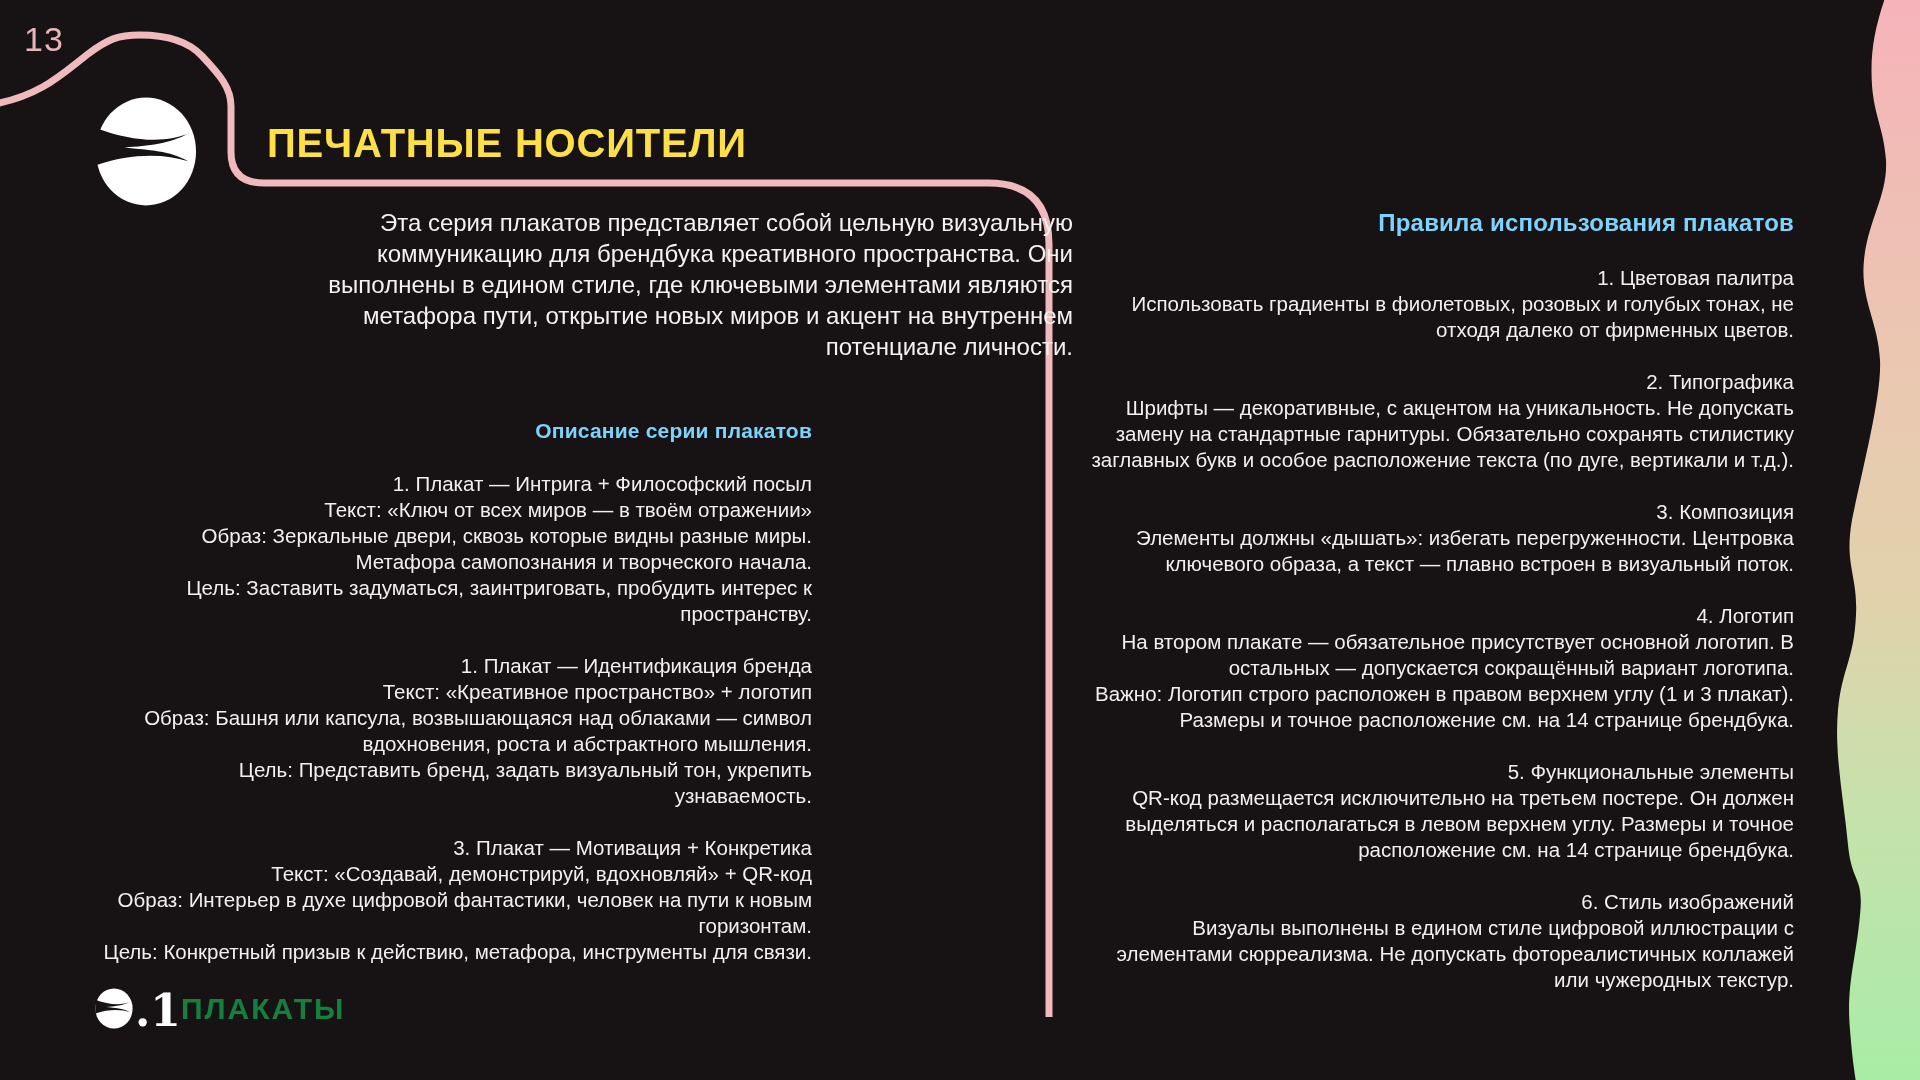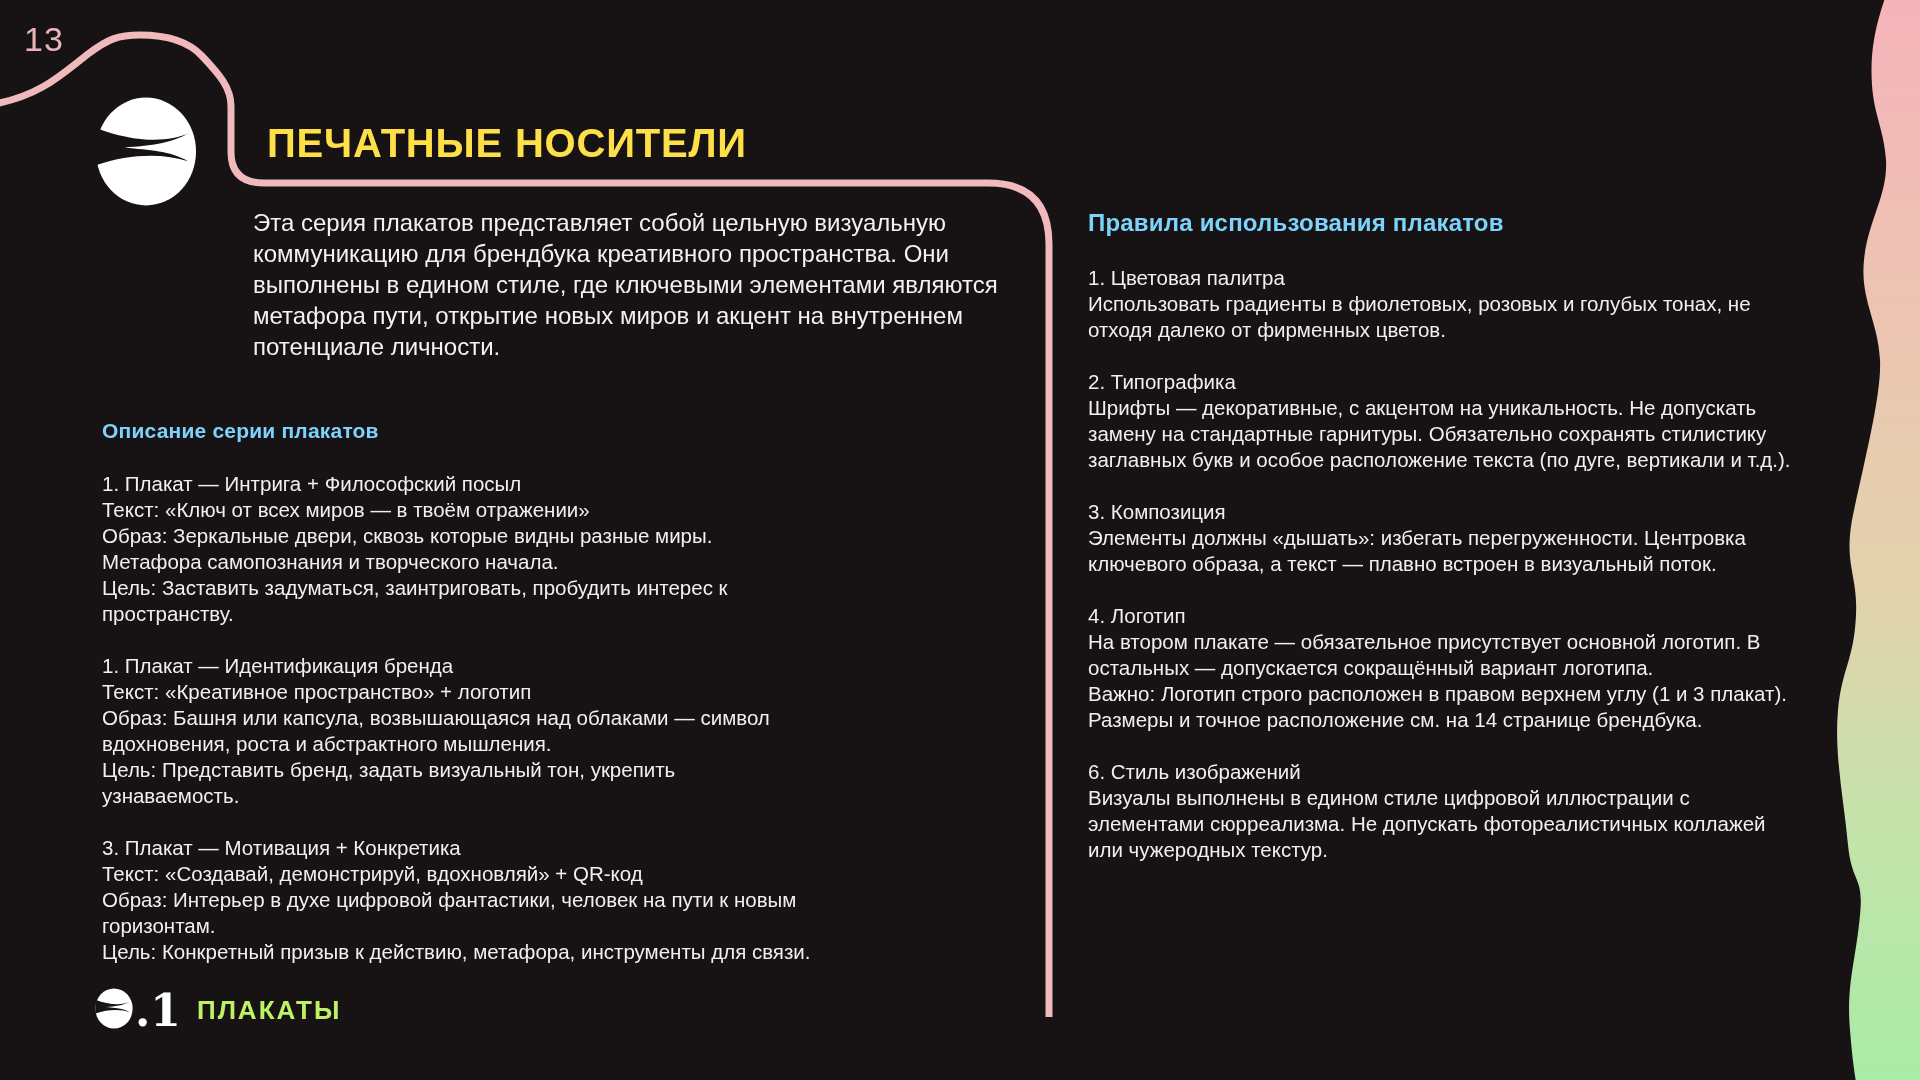--- a/index.html
+++ b/index.html
@@ -1,39 +1,39 @@
 <!DOCTYPE html>
 <html><head>
 <meta charset="utf-8">
 <style>
   html,body{margin:0;padding:0;background:#171314;}
   .stage{position:relative;width:1920px;height:1080px;background:#171314;overflow:hidden;
-         font-family:"Liberation Sans", sans-serif;color:#f2efef;}
+         font-family:"Liberation Sans", sans-serif;color:#f2efef;text-align:right;}
   svg{display:block;}
   .squiggle{position:absolute;left:0;top:0;pointer-events:none;}
   .wave-band{position:absolute;left:0;top:0;pointer-events:none;}
   .page-num{position:absolute;left:24px;top:20px;font-size:34px;color:#e9b4b9;letter-spacing:1px;}
   .logo{position:absolute;left:95px;top:96px;}
   .title{position:absolute;left:267px;top:121px;margin:0;font-size:40px;font-weight:800;
          color:#fde047;letter-spacing:0.8px;white-space:nowrap;}
   .intro{position:absolute;left:253px;top:207px;width:820px;font-size:24px;line-height:31px;color:#f4f1f1;}
   .col{position:absolute;font-size:20.5px;line-height:26px;}
   .col h2{margin:0;color:#7dd3fc;letter-spacing:0.2px;}
   .col-left{left:102px;top:418px;width:710px;}
   .col-left h2{font-size:21px;font-weight:700;margin-bottom:27px;}
   .col-right{left:1088px;top:210px;width:706px;}
   .col-right h2{font-size:24px;font-weight:700;margin-bottom:29px;}
   .poster-item{margin-bottom:26px;}
   .rule{margin-bottom:26px;}
   .rule-body{white-space:pre-line;}
   .footer{position:absolute;left:95px;top:988px;display:flex;align-items:flex-end;}
   .sec-num{font-family:"DejaVu Serif", serif;font-weight:700;font-size:44px;line-height:36px;
            color:#ffffff;margin-left:2px;}
-  .sec-label{font-size:26px;font-weight:800;letter-spacing:2px;color:#bef264;
-             margin-left:16px;padding-bottom:3px;}
+  .sec-label{font-size:30px;font-weight:800;letter-spacing:2px;color:#15803d;
+             padding-bottom:3px;}
 </style>
 </head>
 <body>
 
 <div class="stage">
 
   <svg class="wave-band" width="1920" height="1080" viewBox="0 0 1920 1080">
     <defs>
       <linearGradient id="bandGrad" x1="0" y1="0" x2="0" y2="1">
         <stop offset="0" stop-color="#f6b3ba"></stop>
@@ -132,20 +132,24 @@
     <div class="rule">
       <div>3. Композиция</div>
       <div class="rule-body">Элементы должны «дышать»: избегать перегруженности. Центровка ключевого образа, а текст — плавно встроен в визуальный поток.</div>
     </div>
     <div class="rule">
       <div>4. Логотип</div>
       <div class="rule-body">На втором плакате — обязательное присутствует основной логотип. В остальных — допускается сокращённый вариант логотипа.
 Важно: Логотип строго расположен в правом верхнем углу (1 и 3 плакат). Размеры и точное расположение см. на 14 странице брендбука.</div>
     </div>
     <div class="rule">
+      <div>5. Функциональные элементы</div>
+      <div class="rule-body">QR-код размещается исключительно на третьем постере. Он должен выделяться и располагаться в левом верхнем углу. Размеры и точное расположение см. на 14 странице брендбука.</div>
+    </div>
+    <div class="rule">
       <div>6. Стиль изображений</div>
       <div class="rule-body">Визуалы выполнены в едином стиле цифровой иллюстрации с элементами сюрреализма. Не допускать фотореалистичных коллажей или чужеродных текстур.</div>
     </div>
   </section>
 
   <footer class="footer">
     <svg width="38" height="41" viewBox="0 0 104 112">
       <ellipse cx="52" cy="56" rx="51" ry="55" fill="#ffffff"></ellipse>
       <path d="M 1,32
                C 38,46 72,48 97,37

